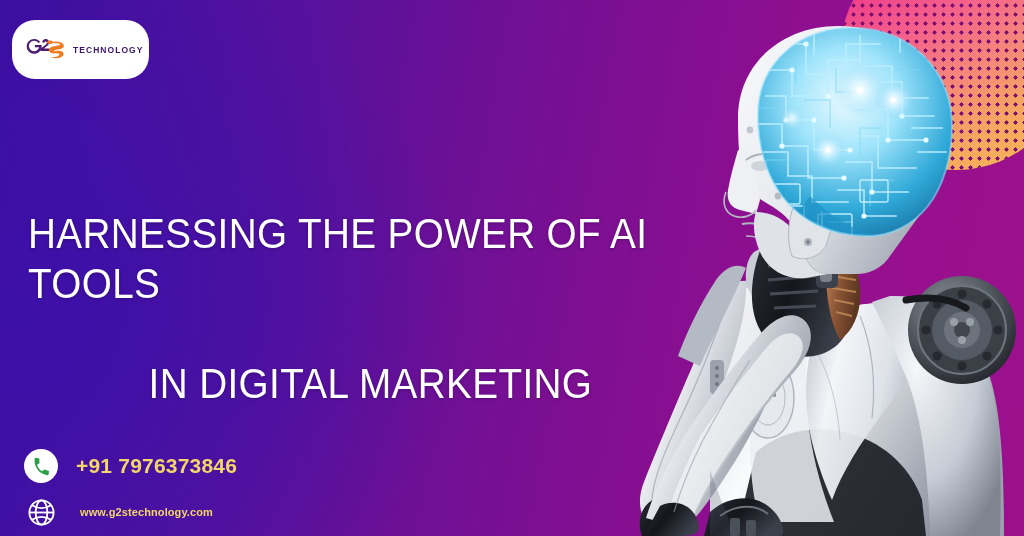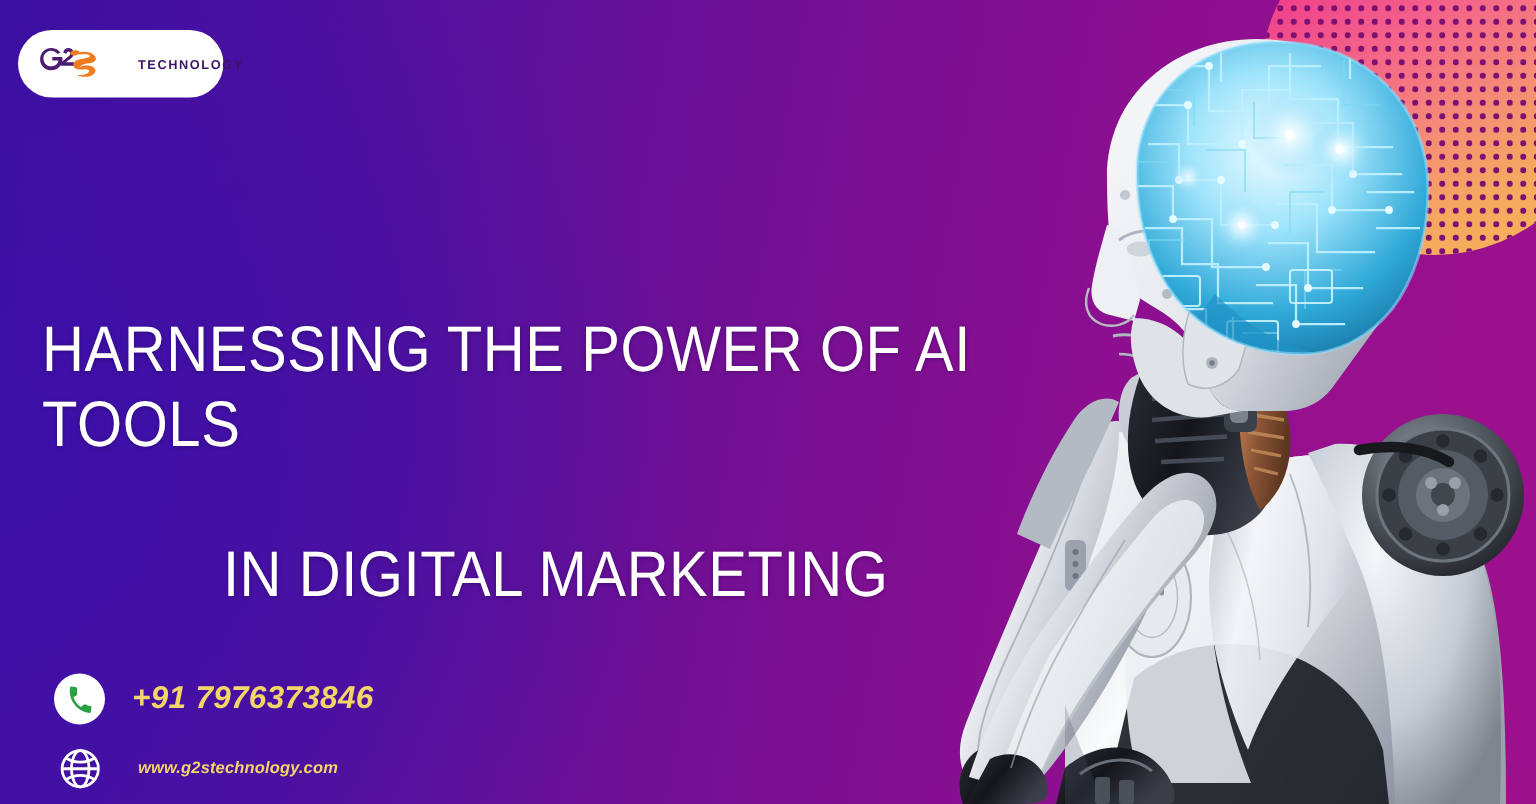--- a/index.html
+++ b/index.html
@@ -51,27 +51,27 @@
     position:absolute; inset:0;
     background-image:radial-gradient(#7d1070 1.9px, rgba(125,16,112,0) 2.2px);
     background-size:9px 9px;
     background-position:0 0;
   }
 
   
   .logo-pill {
     position:absolute;
     left:12px; top:20px;
-    width:137px; height:45px;
+    width:137px; height:59px;
     background:#ffffff;
     border-radius:23px;
     display:flex;
     align-items:center;
     padding-left:13px;
-    gap:25px;
+    gap:6px;
   }
   .logo-mark { width:42px; height:27px; display:block; flex:0 0 auto; }
   .logo-word {
     font-family:"Liberation Sans", sans-serif;
     font-size:8.5px;
     font-weight:700;
     letter-spacing:1.05px;
     color:#3c1566;
     white-space:nowrap;
   }
@@ -90,21 +90,21 @@
     letter-spacing:0.4px;
     transform:scaleX(0.90);
     transform-origin:left top;
     text-shadow:0 1px 3px rgba(20,0,50,0.35);
     white-space:pre-line;
   }
   .headline .l1 { display:block; }
   .headline .l2 { display:block; padding-left:134px; }
 
   
-  .contact { position:absolute; left:36px; top:444px;font-style:italic; }
+  .contact { position:absolute; left:24px; top:444px; }
   .contact-row {
     display:flex;
     align-items:center;
     height:44px;
   }
   .contact-row + .contact-row { margin-top:2px; }
 
   .icon-circle {
     width:34px; height:34px;
     border-radius:50%;

